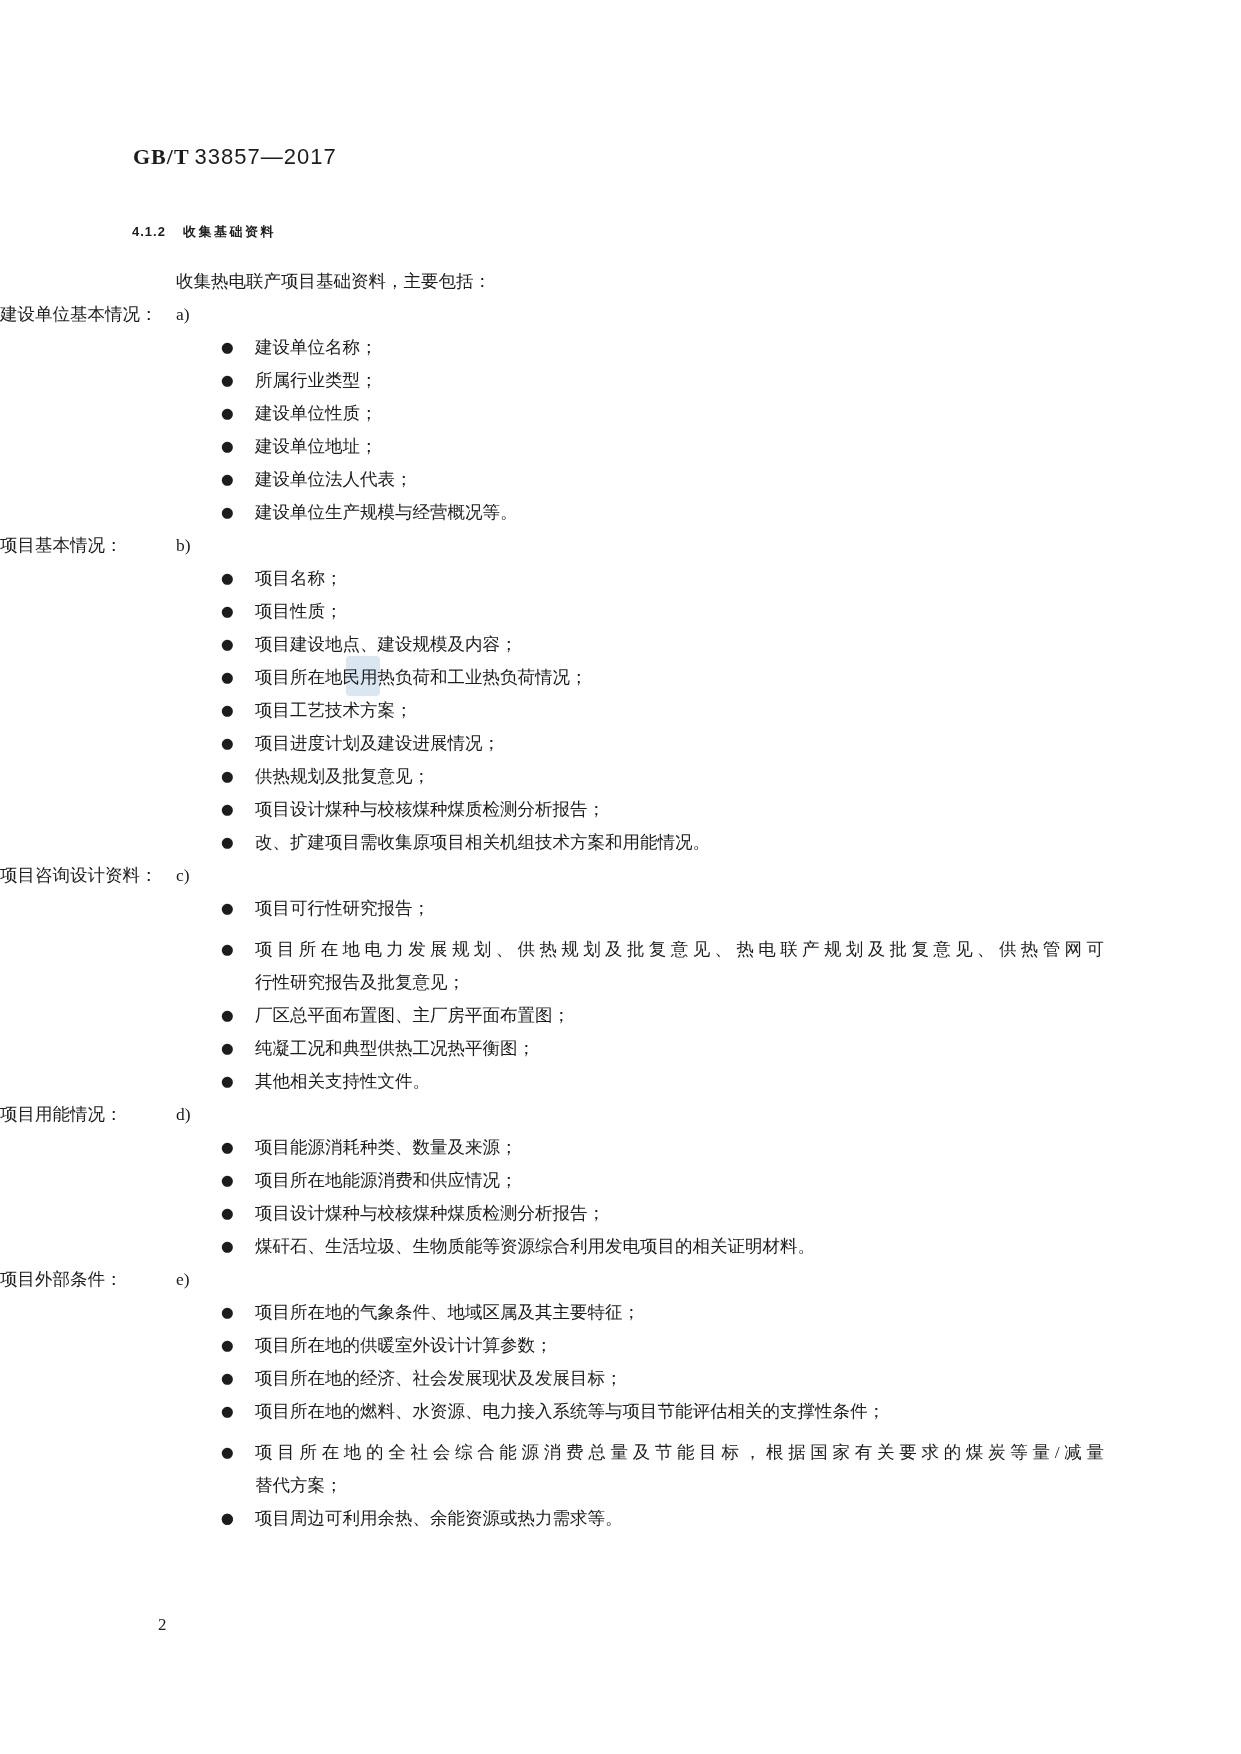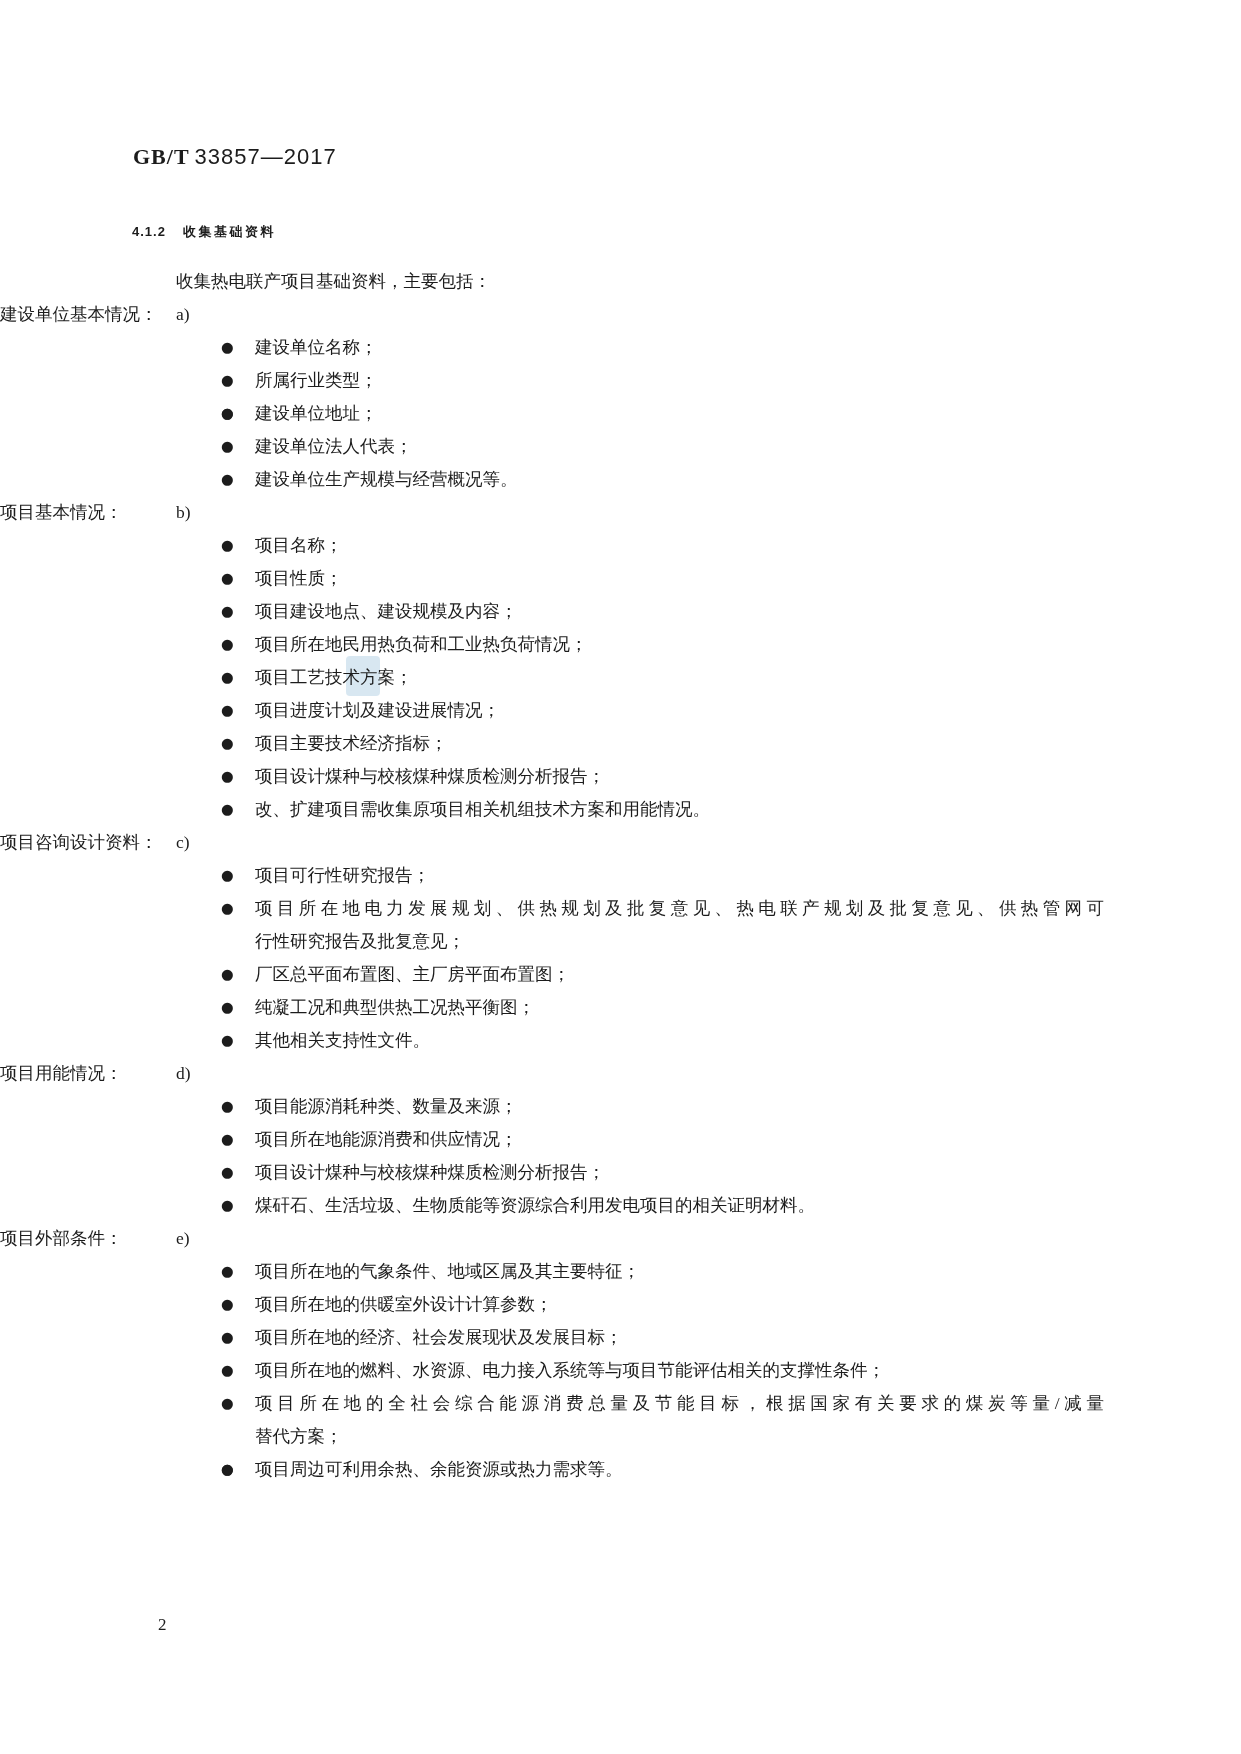--- a/index.html
+++ b/index.html
@@ -95,20 +95,21 @@
   .line {
     line-height: 33px;
     white-space: nowrap;
   }
   .line.stretch {
     white-space: normal;
     width: 849px;
     text-align: justify;
     text-align-last: justify;
     text-justify: inter-character;
+    margin-top: 8px;
   }
 
   
   .watermark {
     position: absolute;
     left: 346px;
     top: 656px;
     width: 34px;
     height: 40px;
     border-radius: 4px;
@@ -153,20 +154,23 @@
           </div>
         </div>
         <div class="item">
           <span class="bullet">●</span>
           <div class="item-text">
             <div class="line">所属行业类型；</div>
           </div>
         </div>
         <div class="item">
           <span class="bullet">●</span>
+          <div class="item-text">
+            <div class="line">建设单位性质；</div>
+          </div>
         </div>
         <div class="item">
           <span class="bullet">●</span>
           <div class="item-text">
             <div class="line">建设单位地址；</div>
           </div>
         </div>
         <div class="item">
           <span class="bullet">●</span>
           <div class="item-text">
@@ -217,21 +221,21 @@
         </div>
         <div class="item">
           <span class="bullet">●</span>
           <div class="item-text">
             <div class="line">项目进度计划及建设进展情况；</div>
           </div>
         </div>
         <div class="item">
           <span class="bullet">●</span>
           <div class="item-text">
-            <div class="line">项目主要技术经济指标；</div>
+            <div class="line">供热规划及批复意见；</div>
           </div>
         </div>
         <div class="item">
           <span class="bullet">●</span>
           <div class="item-text">
             <div class="line">项目设计煤种与校核煤种煤质检测分析报告；</div>
           </div>
         </div>
         <div class="item">
           <span class="bullet">●</span>

